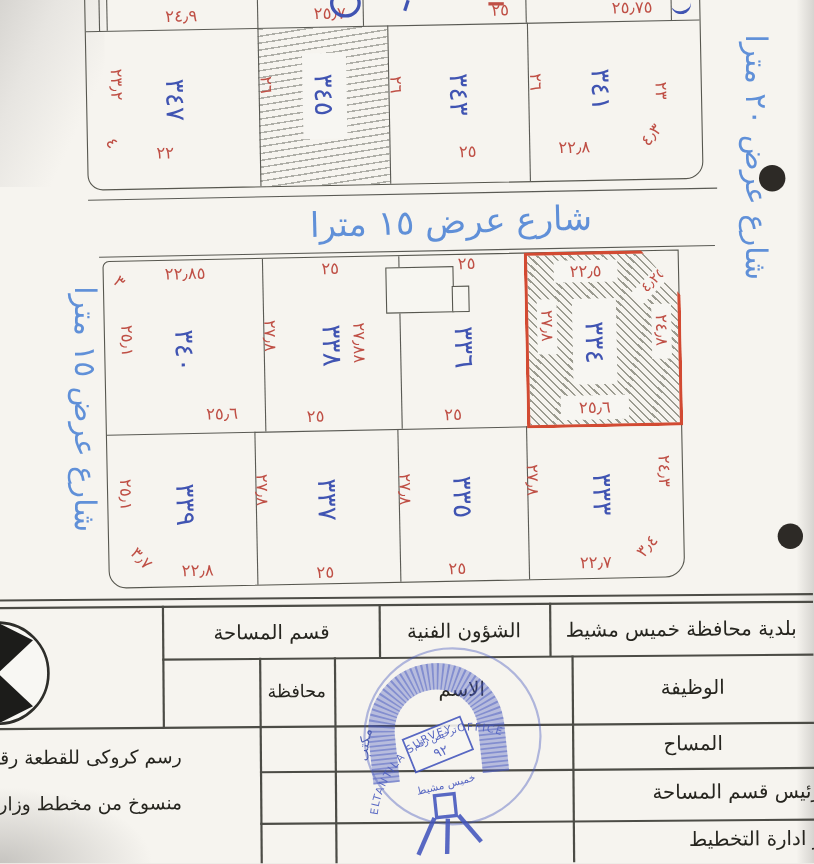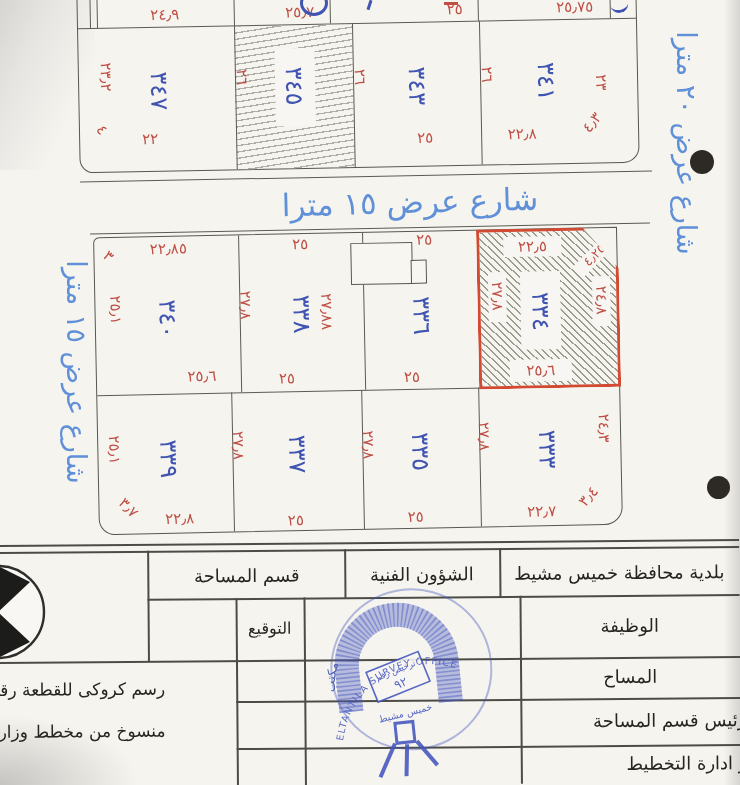--- a/index.html
+++ b/index.html
@@ -176,21 +176,22 @@
     <div class="tl" style="left:345px;top:9px;width:1.5px;height:49px;"></div>
     <div class="tl" style="left:500px;top:9px;width:1.5px;height:49px;"></div>
     <div class="tl" style="left:236px;top:57px;width:1.5px;height:188px;"></div>
     <div class="tl" style="left:304px;top:57px;width:1.5px;height:188px;"></div>
     <div class="tl" style="left:520px;top:57px;width:1.5px;height:188px;"></div>
 
     <div class="tcell" style="left:150px;top:18px;width:195px;line-height:34px;">قسم المساحة</div>
     <div class="tcell" style="left:345px;top:18px;width:155px;line-height:34px;">الشؤون الفنية</div>
     <div class="tcell" style="left:500px;top:18px;width:240px;line-height:34px;">بلدية محافظة خميس مشيط</div>
 
-    <div class="tcell" style="left:236px;top:73px;width:68px;line-height:30px;font-size:16px;">التوقيع</div>
+    <div class="tcell" style="left:236px;top:73px;width:68px;line-height:30px;font-size:16px;">محافظة</div>
+    <div class="tcell" style="left:360px;top:73px;width:120px;line-height:30px;">الاسم</div>
     <div class="tcell" style="left:520px;top:73px;width:220px;line-height:30px;">الوظيفة</div>
 
     <div class="tcell" style="left:520px;top:126px;width:220px;line-height:26px;">المساح</div>
     <div class="tcell" style="left:520px;top:170px;width:226px;line-height:26px;text-align:right;">رئيس قسم المساحة</div>
     <div class="tcell" style="left:520px;top:213px;width:252px;line-height:26px;text-align:right;">مدير ادارة التخطيط</div>
 
     <div class="tcell" style="left:-40px;top:134px;width:205px;line-height:26px;font-size:17px;text-align:right;">رسم كروكى للقطعة رقم</div>
     <div class="tcell" style="left:-60px;top:176px;width:225px;line-height:26px;font-size:17px;text-align:right;">منسوخ من مخطط وزارة ال</div>
   </div>
 

